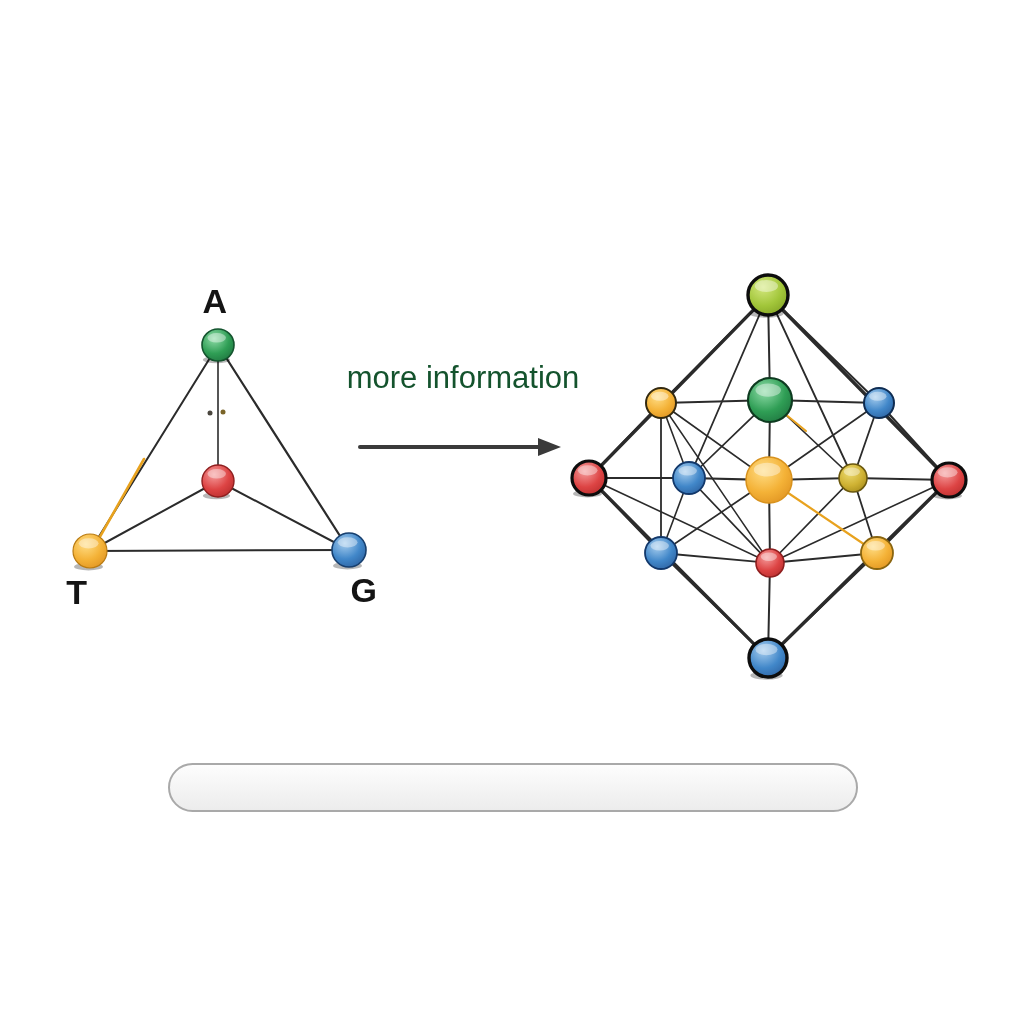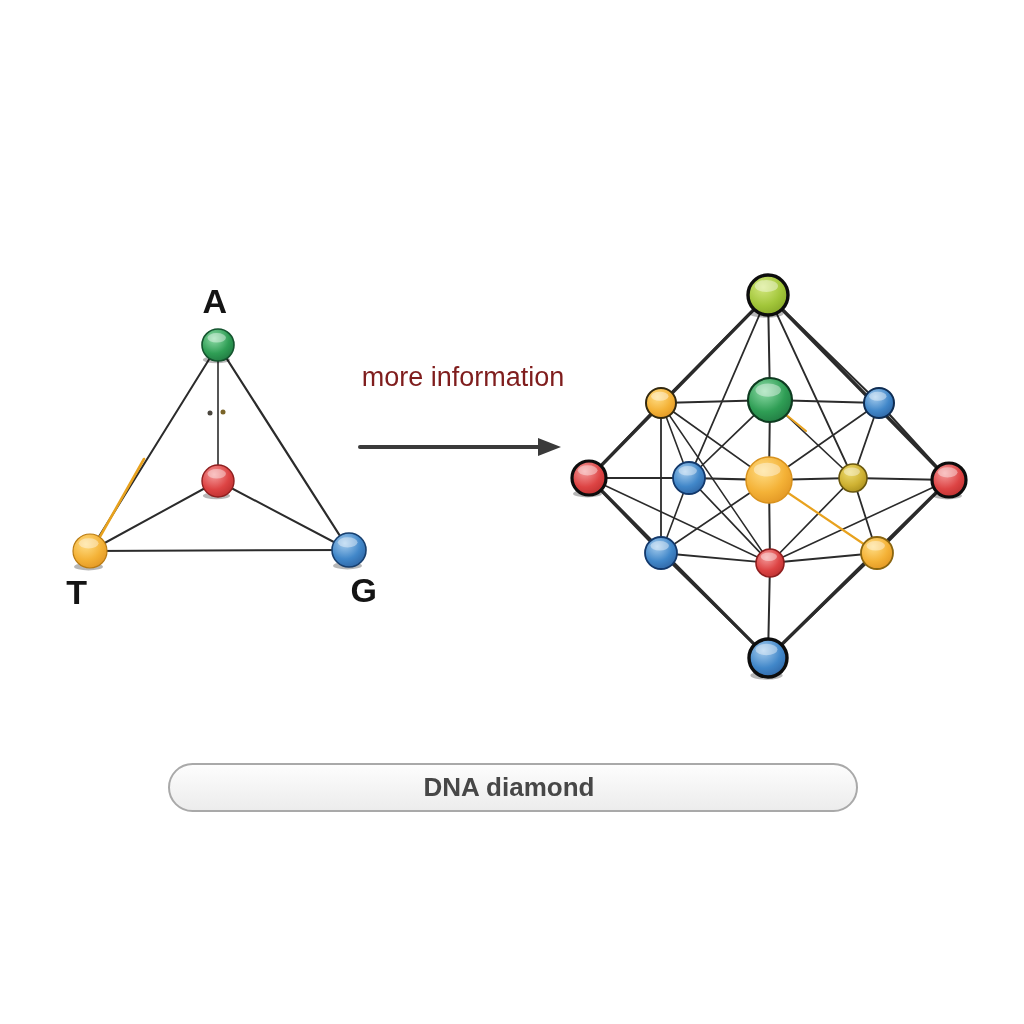--- a/index.html
+++ b/index.html
@@ -17,23 +17,23 @@
     font-weight:bold;
     font-size:34px;
     color:#141414;
     letter-spacing:0.5px;
   }
   .arrow-text{
     position:absolute;
     left:463px;top:361px;
     transform:translateX(-50%);
     text-align:center;
-    font-size:27px;
+    font-size:31px;
     line-height:33px;
-    color:#7f1d1d;
+    color:#14532d;
     white-space:nowrap;
   }
   .caption-pill{
     position:absolute;
     left:168px;top:763px;
     width:690px;height:49px;
     box-sizing:border-box;
     border:2px solid #a9a9a9;
     border-radius:26px;
     background:linear-gradient(#fdfdfd,#ececec);
@@ -181,19 +181,18 @@
       <ellipse cx="766.48" cy="649.45" rx="11.02" ry="5.7" fill="#ffffff" opacity="0.4"></ellipse>
       <line x1="360" y1="447" x2="540" y2="447" stroke="#3a3a3a" stroke-width="4" stroke-linecap="round"></line>
       <polygon points="538,438 561,447 538,456" fill="#3a3a3a"></polygon>
     </svg>
 
   <div class="arrow-text">
     <div>more information</div>
   </div>
 
   <div class="caption-pill">
-    <span class="cap-bold">DNA diamond</span>
   </div>
 
 <div class="node-label" style="left: 215px; top: 301px;">A</div>
     <div class="node-label" style="left: 77px; top: 592px;">T</div>
     <div class="node-label" style="left: 364px; top: 590px;">G</div>
   </div>
 
 </body></html>

